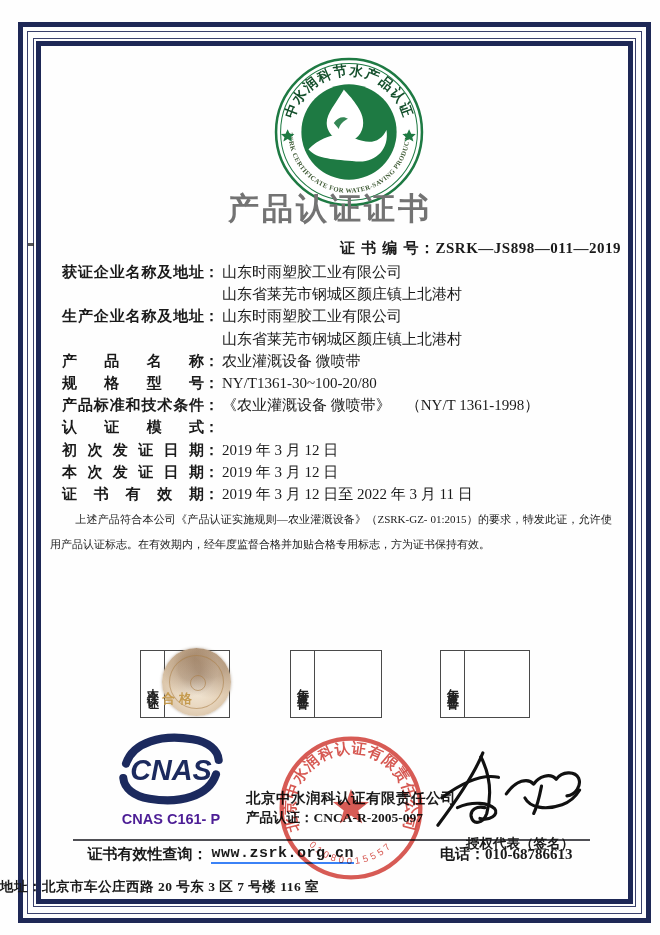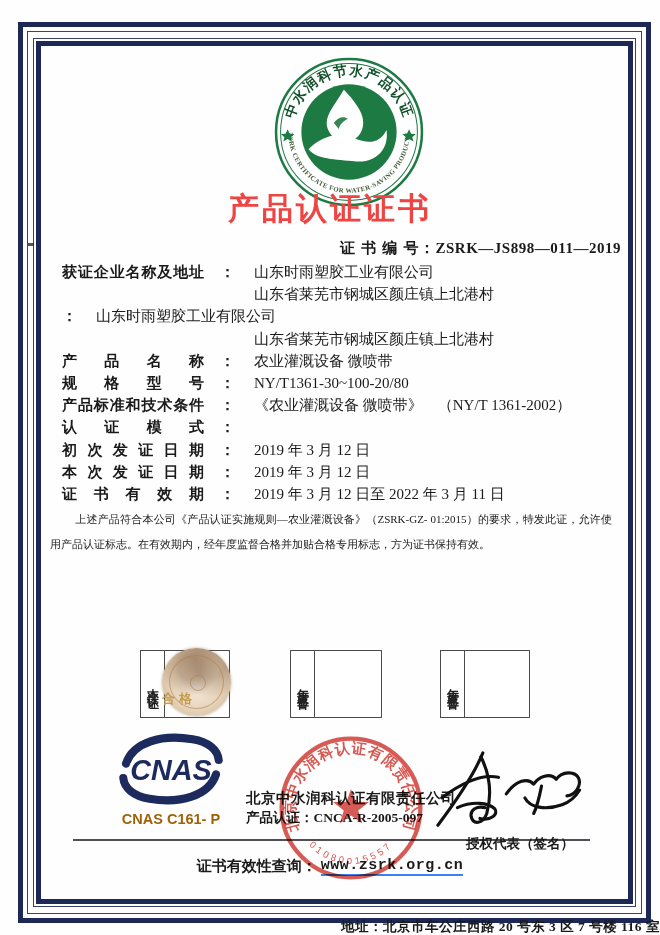--- a/index.html
+++ b/index.html
@@ -15,28 +15,28 @@
   .f3{top:38px;left:33px;right:24px;bottom:28px;border:1px solid #39406b;}
   .f4{top:41px;left:36px;right:27px;bottom:31px;border:5px solid #1e2856;}
   .speck{position:absolute;left:28px;top:243px;width:6px;height:3px;background:#2b2b2b;opacity:.8;}
 
   
   .seal{position:absolute;left:273px;top:56px;width:152px;height:152px;}
 
   
   .title{position:absolute;top:188px;left:0;right:0;text-align:center;
     font-family:"Liberation Sans","DejaVu Sans",sans-serif;
-    font-size:31px;font-weight:bold;letter-spacing:3px;color:#ef4444;}
+    font-size:31px;font-weight:bold;letter-spacing:3px;color:#737373;}
   .certno{position:absolute;top:239px;left:340px;font-size:15px;font-weight:bold;}
   .certno .lbl{font-family:"Liberation Sans","DejaVu Sans",sans-serif;letter-spacing:1px;}
   .certno .val{font-family:"Liberation Serif",serif;letter-spacing:.5px;}
 
   
   .fields{position:absolute;left:62px;right:42px;top:261px;font-size:15px;}
-  .frow{display:flex;line-height:22.2px;height:22.2px;white-space:nowrap;gap:16px;}
+  .frow{display:flex;line-height:22.2px;height:22.2px;white-space:nowrap;}
   .flabel{display:block;width:142px;font-weight:bold;
     font-family:"Liberation Sans","DejaVu Sans",sans-serif;
     text-align:justify;text-align-last:justify;}
   .fcolon{display:block;width:16px;font-weight:bold;
     font-family:"Liberation Sans","DejaVu Sans",sans-serif;}
   .fvalue{display:block;margin-left:2px;}
 
   
   .statement{position:absolute;left:50px;right:48px;top:507px;
     font-size:11px;line-height:25.4px;text-indent:2.3em;text-align:justify;}
@@ -66,40 +66,40 @@
     border-radius:50%;border:1px solid rgba(170,125,70,.6);}
   .sticker .txt{position:absolute;left:0;right:0;top:42px;text-align:left;
     font-size:13px;font-weight:bold;color:#c59b4f;letter-spacing:4px;
     font-family:"Liberation Sans",sans-serif;}
 
   
   .cnas{position:absolute;left:76px;top:733px;width:190px;text-align:center;z-index:1;}
   .cnas .sub1{margin-top:0px;font-size:14.5px;font-weight:bold;letter-spacing:2px;
     font-family:"Liberation Sans",sans-serif;color:#111;}
   .cnas .sub2{margin-top:2px;font-size:14.5px;font-weight:bold;
-    font-family:"Liberation Sans","DejaVu Sans",sans-serif;color:#a16207;}
+    font-family:"Liberation Sans","DejaVu Sans",sans-serif;color:#4c1d95;}
 
   .issuer{position:absolute;left:246px;top:788px;z-index:1;}
   .issuer .org{font-size:14.5px;font-weight:bold;letter-spacing:.5px;line-height:20px;}
   .issuer .appr{font-size:13.5px;font-weight:bold;line-height:20px;}
 
   .stamp{position:absolute;left:275px;top:732px;width:152px;height:152px;z-index:6;
     mix-blend-mode:multiply;opacity:.92;pointer-events:none;}
 
   .sig{position:absolute;left:430px;top:747px;width:180px;text-align:center;z-index:2;}
   .sig .cap{font-size:13.5px;font-weight:bold;margin-top:-4px;}
 
   .rule{position:absolute;left:73px;right:70px;top:839px;height:1.5px;background:#4f4f55;}
   .query{position:absolute;left:0;right:0;top:845px;display:flex;justify-content:center;
-    align-items:flex-start;font-size:15px;font-weight:bold;z-index:1;margin-top:12px;}
+    align-items:flex-start;font-size:15px;font-weight:bold;z-index:1;}
   .query .url{font-family:Liberation Mono, monospace;border-bottom:2px solid #3b82f6;
     letter-spacing:.5px;margin-left:4px;}
   .query .phonegrp{margin-left:86px;}
-  .address{position:absolute;left:0;right:0;top:878px;text-align:right;
-    font-size:13.5px;font-weight:bold;letter-spacing:.5px;margin-top:40px;}
+  .address{position:absolute;left:0;right:0;top:878px;text-align:left;
+    font-size:13.5px;font-weight:bold;letter-spacing:.5px;}
 </style>
 </head>
 <body>
 
 <div class="page">
 
   <div class="frame f1"></div>
   <div class="frame f2"></div>
   <div class="frame f3"></div>
   <div class="frame f4"></div>
@@ -137,20 +137,21 @@
       <span class="flabel">获证企业名称及地址</span>
       <span class="fcolon">：</span>
       <span class="fvalue">山东时雨塑胶工业有限公司</span>
     </div>
     <div class="frow">
       <span class="flabel"></span>
       <span class="fcolon"></span>
       <span class="fvalue">山东省莱芜市钢城区颜庄镇上北港村</span>
     </div>
     <div class="frow">
+      <span class="flabel">生产企业名称及地址</span>
       <span class="fcolon">：</span>
       <span class="fvalue">山东时雨塑胶工业有限公司</span>
     </div>
     <div class="frow">
       <span class="flabel"></span>
       <span class="fcolon"></span>
       <span class="fvalue">山东省莱芜市钢城区颜庄镇上北港村</span>
     </div>
     <div class="frow">
       <span class="flabel">产品名称</span>
@@ -158,21 +159,21 @@
       <span class="fvalue">农业灌溉设备 微喷带</span>
     </div>
     <div class="frow">
       <span class="flabel">规格型号</span>
       <span class="fcolon">：</span>
       <span class="fvalue">NY/T1361-30~100-20/80</span>
     </div>
     <div class="frow">
       <span class="flabel">产品标准和技术条件</span>
       <span class="fcolon">：</span>
-      <span class="fvalue">《农业灌溉设备 微喷带》　（NY/T 1361-2002）</span>
+      <span class="fvalue">《农业灌溉设备 微喷带》　（NY/T 1361-1998）</span>
     </div>
     <div class="frow">
       <span class="flabel">认证模式</span>
       <span class="fcolon">：</span>
     </div>
     <div class="frow">
       <span class="flabel">初次发证日期</span>
       <span class="fcolon">：</span>
       <span class="fvalue">2019 年 3 月 12 日</span>
     </div>
@@ -254,16 +255,19 @@
       </g>
     </svg>
     <div class="cap">授权代表（签名）</div>
   </div>
 
   <div class="rule"></div>
   <div class="query">
     <span>证书有效性查询</span>
       <span>：</span>
     <span class="url">www.zsrk.org.cn</span>
+    <span class="phonegrp">
+      <span>电话</span><span>：</span><span>010-68786613</span>
+    </span>
   </div>
   <div class="address">地址：北京市车公庄西路 20 号东 3 区 7 号楼 116 室</div>
 
 </div>
 
 </body></html>

